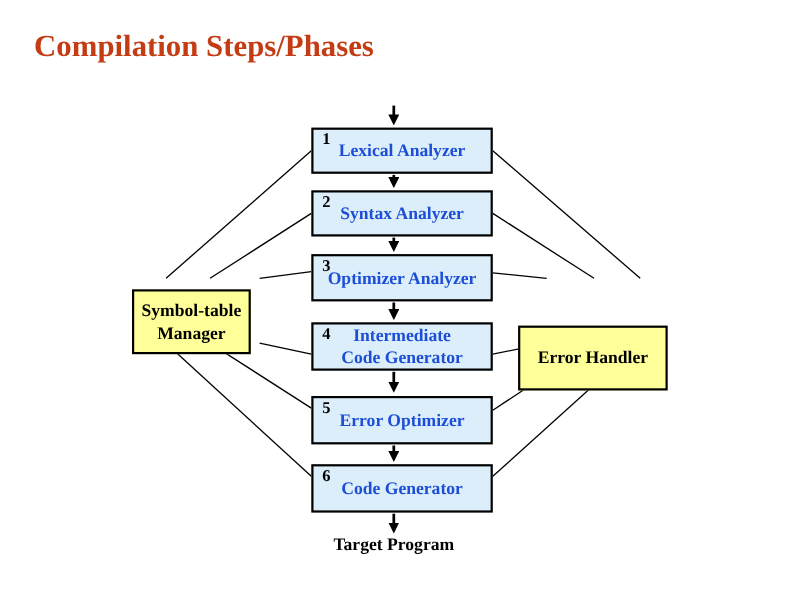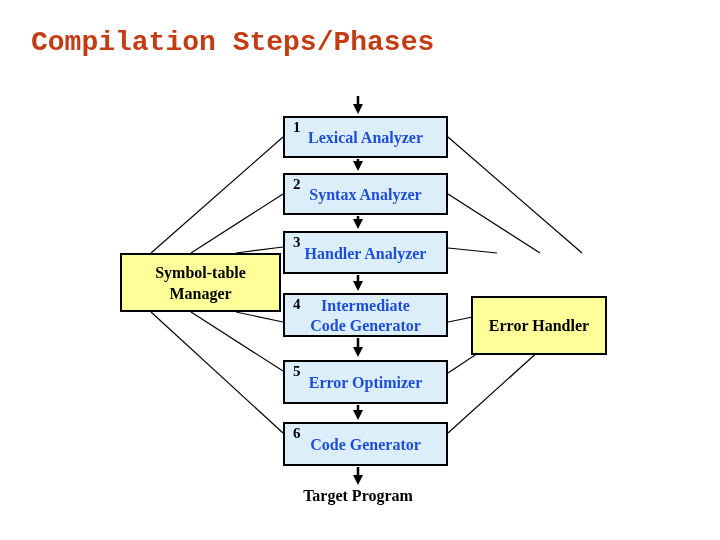--- a/index.html
+++ b/index.html
@@ -13,21 +13,21 @@
     height: 540px;
     background: #ffffff;
     overflow: hidden;
     font-family: "Liberation Serif", serif;
   }
   #slide-title {
     position: absolute;
     left: 31px;
     top: 27px;
     margin: 0;
-    font-family: Liberation Mono, monospace;
+    font-family: Liberation Serif, serif;
     font-size: 28px;
     font-weight: bold;
     letter-spacing: 0px;
     color: #C43C14;
   }
   #connectors {
     position: absolute;
     left: 0;
     top: 0;
     width: 720px;
@@ -80,21 +80,21 @@
     top: 253px;
     height: 59px;
     box-sizing: border-box;
     background: #FFFF99;
     border: 2px solid #000000;
     display: flex;
     align-items: center;
     justify-content: center;
     z-index: 2;
   }
-  #symbol-table-box { left: 120px; width: 161px; }
+  #symbol-table-box { left: 120px; width: 108px; margin-top: 10px; }
   #error-handler-box { left: 471px; width: 136px; margin-top: 43px; }
   .side-label {
     font-size: 16px;
     font-weight: bold;
     color: #000000;
     text-align: center;
     white-space: pre-line;
     line-height: 21px;
   }
 </style>
@@ -147,21 +147,21 @@
     <span class="phase-label">Lexical Analyzer</span>
   </div>
 
   <div class="phase-box" style="top:173px; height:42px;">
     <span class="phase-num">2</span>
     <span class="phase-label">Syntax Analyzer</span>
   </div>
 
   <div class="phase-box" style="top:231px; height:43px;">
     <span class="phase-num">3</span>
-    <span class="phase-label">Handler Analyzer</span>
+    <span class="phase-label">Optimizer Analyzer</span>
   </div>
 
   <div class="phase-box" style="top:293px; height:44px;">
     <span class="phase-num">4</span>
     <span class="phase-label">Intermediate
 Code Generator</span>
   </div>
 
   <div class="phase-box" style="top:360px; height:44px;">
     <span class="phase-num">5</span>

